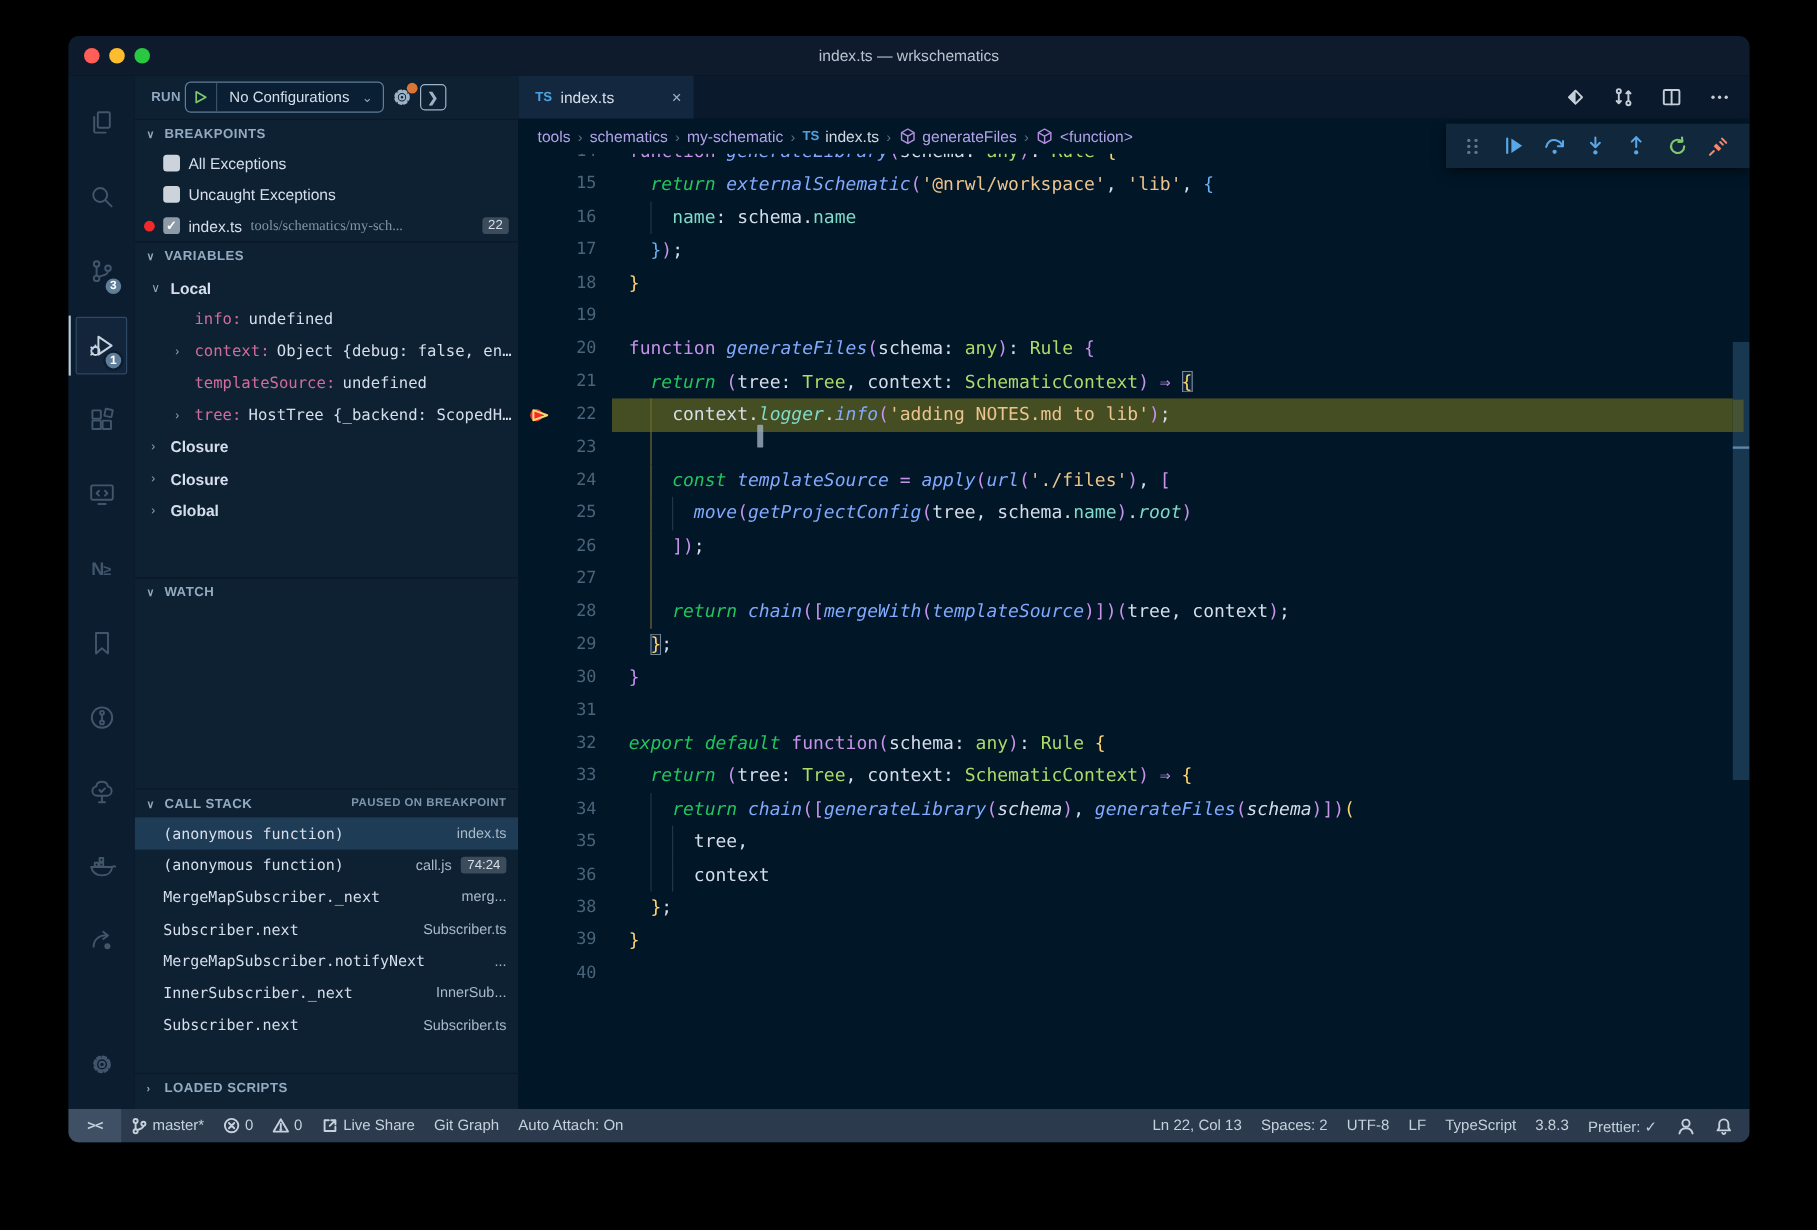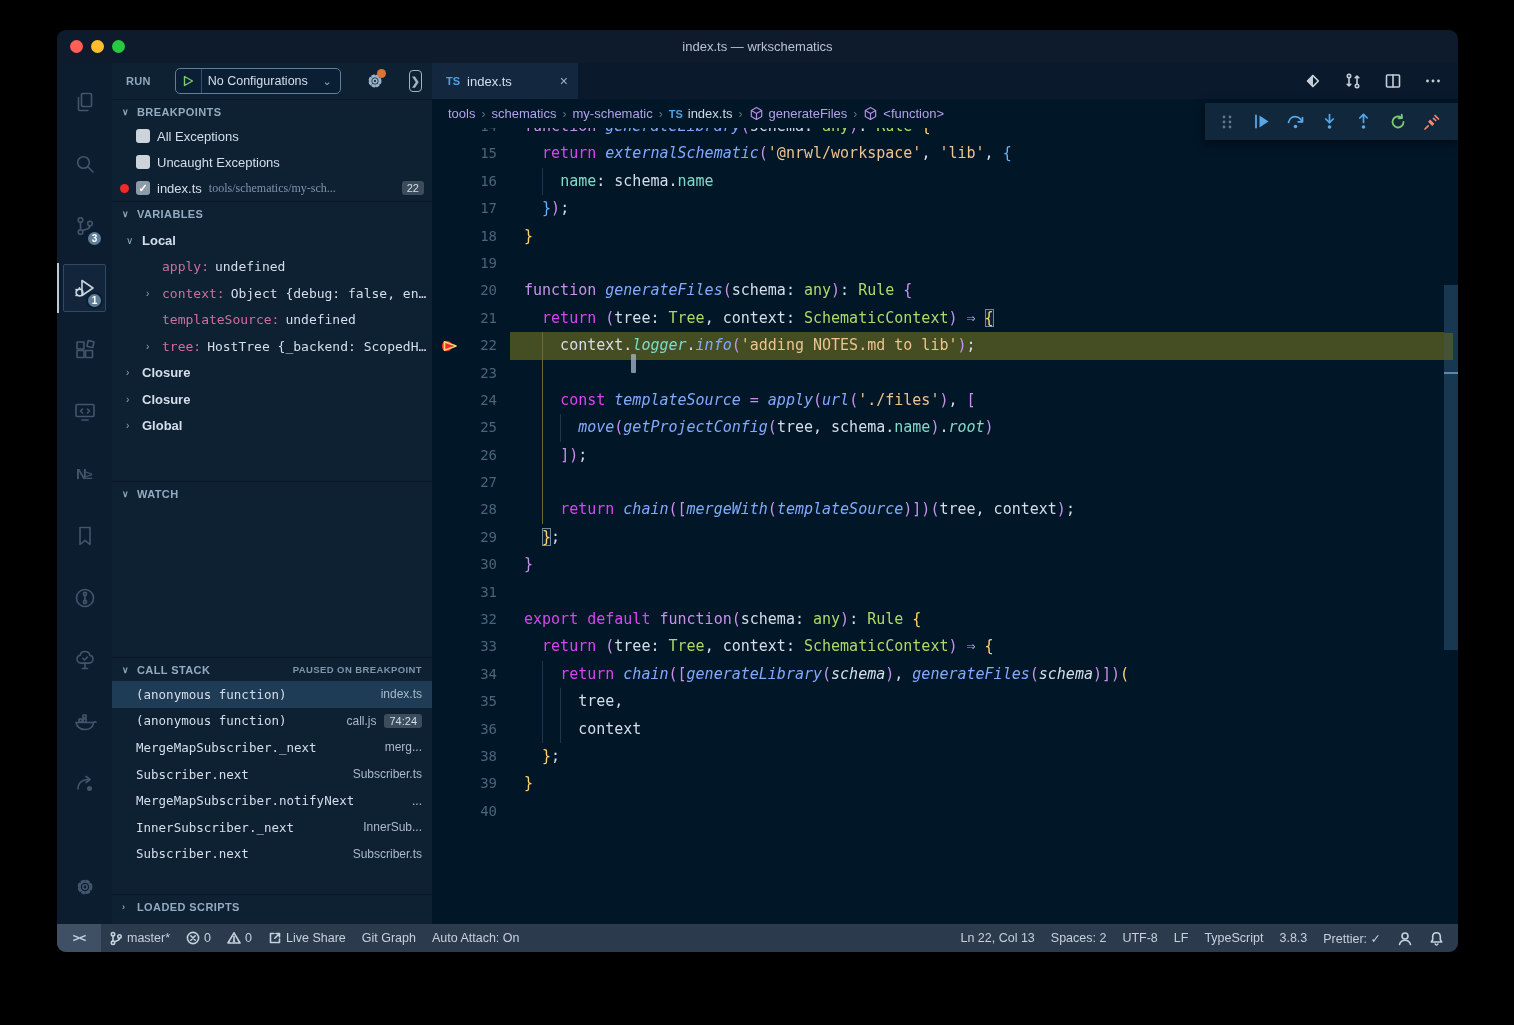--- a/index.html
+++ b/index.html
@@ -27,21 +27,21 @@
   .act-cell.active .act-box { position:absolute; inset:7px 6px; border:1px solid #2e4965;
     background:rgba(60,100,140,.12); border-radius:2px; }
   .act-badge { position:absolute; right:9px; bottom:10px; min-width:17px; height:17px;
     border-radius:9px; background:#5f7e97; color:#fff; font-size:10px; font-weight:bold;
     display:flex; align-items:center; justify-content:center; z-index:2; padding:0 3px;
     border:2px solid #0d1d30; }
   .act-cell.bottom { margin-top:auto; margin-bottom:6px; }
   
   .sidebar { width:320px; background:#0e2132; display:flex; flex-direction:column;
     font-size:13px; color:#d6deeb; overflow:hidden; }
-  .run-row { height:36px; display:flex; align-items:center; padding:0 10px 0 14px; gap:24px; }
+  .run-row { height:36px; display:flex; align-items:center; padding:0 10px 0 14px; gap:3px;text-align:center; }
   .run-label { font-size:11px; font-weight:bold; color:#8fa8bf; letter-spacing:.3px; }
   .config-select { height:26px; flex:0 0 166px; border:1px solid #5f7e97; border-radius:5px;
     background:#0a1f33; display:flex; align-items:center; overflow:hidden; cursor:pointer; }
   .config-play { width:26px; height:100%; display:flex; align-items:center; justify-content:center;
     border-right:1px solid #3a5068; }
   .config-text { flex:1; padding:0 6px; font-size:12.5px; color:#d6deeb; white-space:nowrap; }
   .config-chev { padding-right:8px; color:#8fa8bf; font-size:11px; }
   .gear-wrap { position:relative; width:24px; height:24px; display:flex; align-items:center;
     justify-content:center; color:#9db3c7; cursor:pointer; }
   .gear-dot { position:absolute; right:-1px; top:0; width:9px; height:9px; border-radius:50%;
@@ -101,21 +101,21 @@
     font-family:"DejaVu Sans Mono", monospace; font-size:15px; }
   .code-line { height:27.4px; line-height:27.4px; white-space:pre; position:relative; }
   .code-line .ln { position:absolute; left:4px; width:61px; text-align:right; color:#4a6479;
     font-size:14px; }
   .code-line .txt { position:absolute; left:92px; top:0; }
   .cl-hl { position:absolute; left:78px; right:14px; top:0; height:100%; background:#454d22; }
   .guide { position:absolute; top:0; bottom:0; width:1px; background:#20364b; }
   .guide.active { background:#6f6b35; }
   .bp-glyph { position:absolute; left:8px; top:6px; }
   .tk-v{color:#d6deeb} .tk-vi{color:#d6deeb;font-style:italic}
-  .tk-k{color:#d946ef;} .tk-kf{color:#c792ea}
+  .tk-k{color:#22c55e;font-style:italic} .tk-kf{color:#c792ea}
   .tk-f{color:#82aaff;font-style:italic} .tk-s{color:#ecc48d}
   .tk-t{color:#addb67} .tk-p{color:#7fdbca} .tk-pi{color:#7fdbca;font-style:italic}
   .tk-m{color:#c792ea} .tk-y{color:#ffd470} .tk-b{color:#6ab0f3}
   .tk-box{color:#ffd470; box-shadow:inset 0 0 0 1px #71879d; background:rgba(100,125,150,.12);}
   .tk-caret{display:inline-block; width:0; position:relative;}
   .tk-caret::before{content:""; position:absolute; left:-1px; top:4px; width:5px; height:19px;
     background:#9fb0c0; opacity:.8; border-radius:1px;}
   
   .vscroll { position:absolute; right:0; top:0; width:14px; bottom:0; }
   .vslider { position:absolute; left:0; right:0; top:157px; height:365px; background:rgba(70,120,160,.35); }
@@ -326,21 +326,21 @@
         <span class="chev">∨</span>
         <span>VARIABLES</span>
       </div>
       <div class="var-body" id="var-body">
           <div class="tree-row" style="padding-left: 14px;">
             <span class="chev">∨</span>
             <span class="grp">Local</span>
           </div>
           <div class="tree-row" style="padding-left: 34px;">
             <span class="chev"></span>
-            <span class="var-name">apply:</span>
+            <span class="var-name">info:</span>
             <span class="var-val"> undefined</span>
           </div>
           <div class="tree-row" style="padding-left: 34px;">
             <span class="chev">›</span>
             <span class="var-name">context:</span>
             <span class="var-val"> Object {debug: false, en…</span>
           </div>
           <div class="tree-row" style="padding-left: 34px;">
             <span class="chev"></span>
             <span class="var-name">templateSource:</span>

